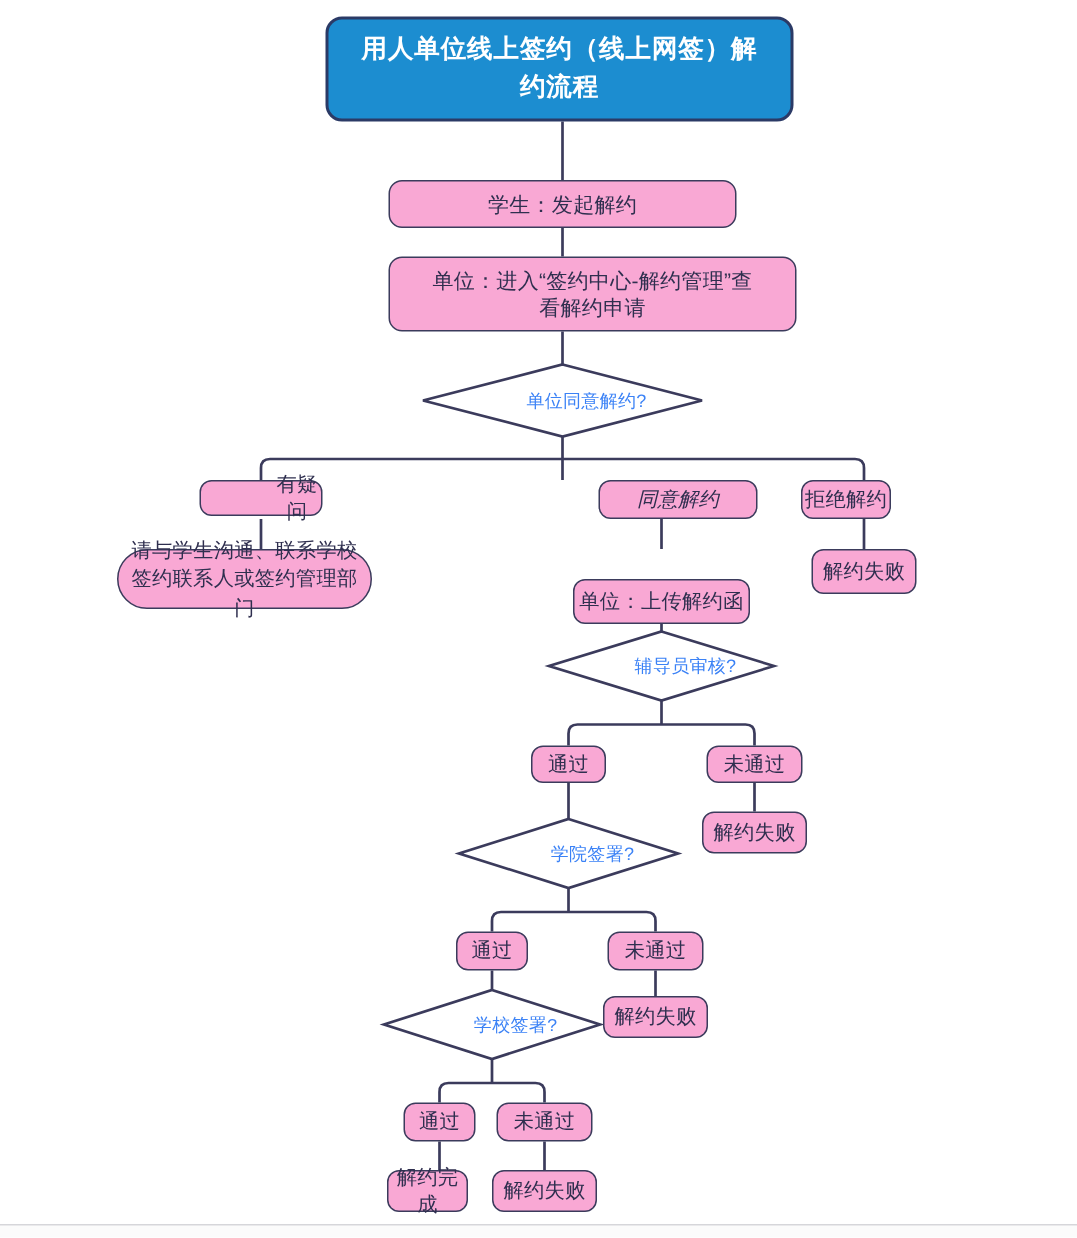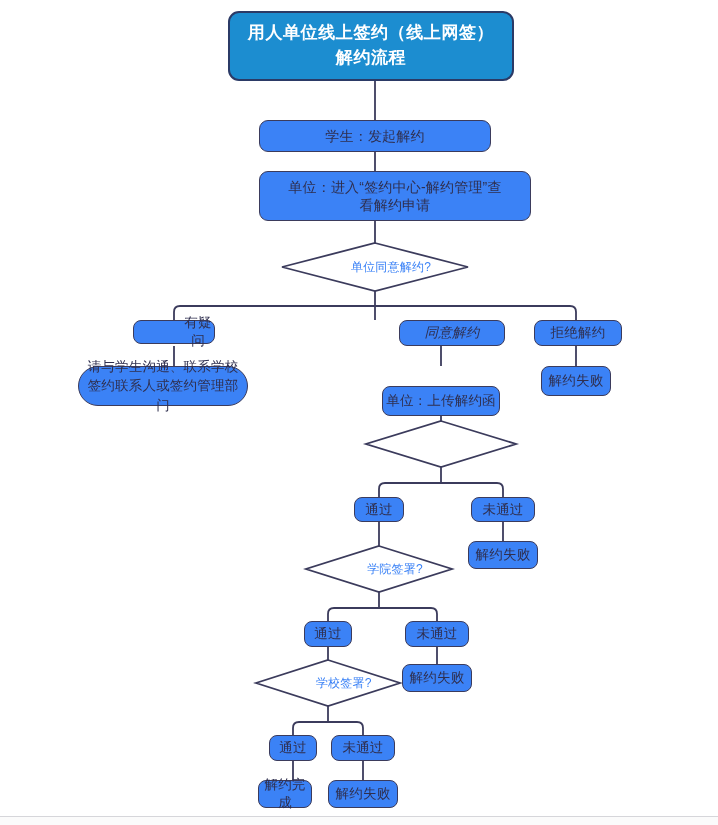--- a/index.html
+++ b/index.html
@@ -32,21 +32,21 @@
   .node {
     position: absolute;
     box-sizing: border-box;
     display: flex;
     align-items: center;
     justify-content: center;
     text-align: center;
     color: #2f2f4f;
     border: 1.6px solid #3b3b5c;
     border-radius: 9px;
-    background: #3b82f6;
+    background: #f9a8d4;
     line-height: 1.32;
     letter-spacing: 0.2px;
     white-space: pre-line;
   }
   .node.title-node {
     background: #1c8dd0;
     border: 2px solid #2b3a66;
     border-radius: 11px;
     color: #ffffff;
     font-weight: bold;
@@ -142,40 +142,41 @@
       <polygon points="328,660 400,683 328,706 256,683" stroke="#3b3b5c" stroke-width="1.8" fill="#ffffff"></polygon>
 
       <line x1="328" y1="706" x2="328" y2="722"></line>
       <path d="M 293 735 L 293 728 Q 293 722 299 722 L 357 722 Q 363 722 363 728 L 363 735"></path>
 
       <line x1="293" y1="761" x2="293" y2="780"></line>
       <line x1="363" y1="761" x2="363" y2="780"></line>
     </g>
   </svg>
 
-  <div class="node title-node" style="left:228px; top:11px; width:286px; height:70px; padding:0 16px;">用人单位线上签约（线上网签）解约流程</div>
+  <div class="node title-node" style="left:217px; top:11px; width:312px; height:70px; padding:0 16px;">用人单位线上签约（线上网签）解约流程</div>
 
   <div class="node step" style="left:259px; top:120px; width:232px; height:32px;">学生：发起解约</div>
 
   <div class="node step" style="left:259px; top:171px; width:272px; height:50px; padding:0 24px;">单位：进入“签约中心-解约管理”查看解约申请</div>
 
   <div class="diamond-label" style="left:300px; top:255px; width:150px; height:24px;">单位同意解约?</div>
 
   <div class="node small" style="left:133px; top:320px; width:82px; height:24px;padding-left:48px;">有疑问</div>
 
   <div class="node small" style="left:399px; top:320px; width:106px; height:26px;font-style:italic;">同意解约</div>
 
-  <div class="node small" style="left:534px; top:320px; width:88px; height:26px;">拒绝解约</div>
+  <div class="node small" style="left:534px; top:320px; width:60px; height:26px;">拒绝解约</div>
 
   <div class="node note" style="left:78px; top:366px; width:170px; height:40px;">请与学生沟通、联系学校签约联系人或签约管理部门</div>
 
   <div class="node small" style="left:382px; top:386px; width:118px; height:30px;">单位：上传解约函</div>
 
   <div class="node small" style="left:541px; top:366px; width:70px; height:30px;">解约失败</div>
 
+  <div class="diamond-label" style="left:380px; top:432px; width:122px; height:24px;">辅导员审核?</div>
 
   <div class="node small" style="left:354px; top:497px; width:50px; height:25px;">通过</div>
 
   <div class="node small" style="left:471px; top:497px; width:64px; height:25px;">未通过</div>
 
   <div class="node small" style="left:468px; top:541px; width:70px; height:28px;">解约失败</div>
 
   <div class="diamond-label" style="left:332px; top:557px; width:94px; height:24px;">学院签署?</div>
 
   <div class="node small" style="left:304px; top:621px; width:48px; height:26px;">通过</div>

